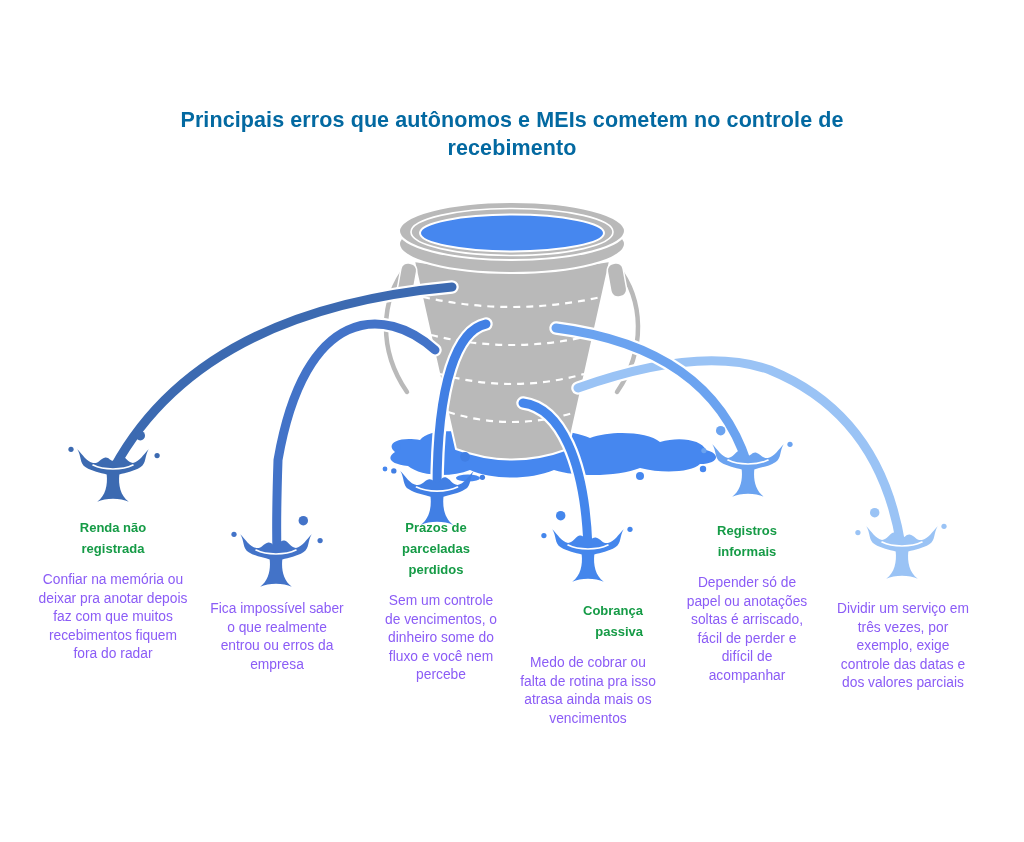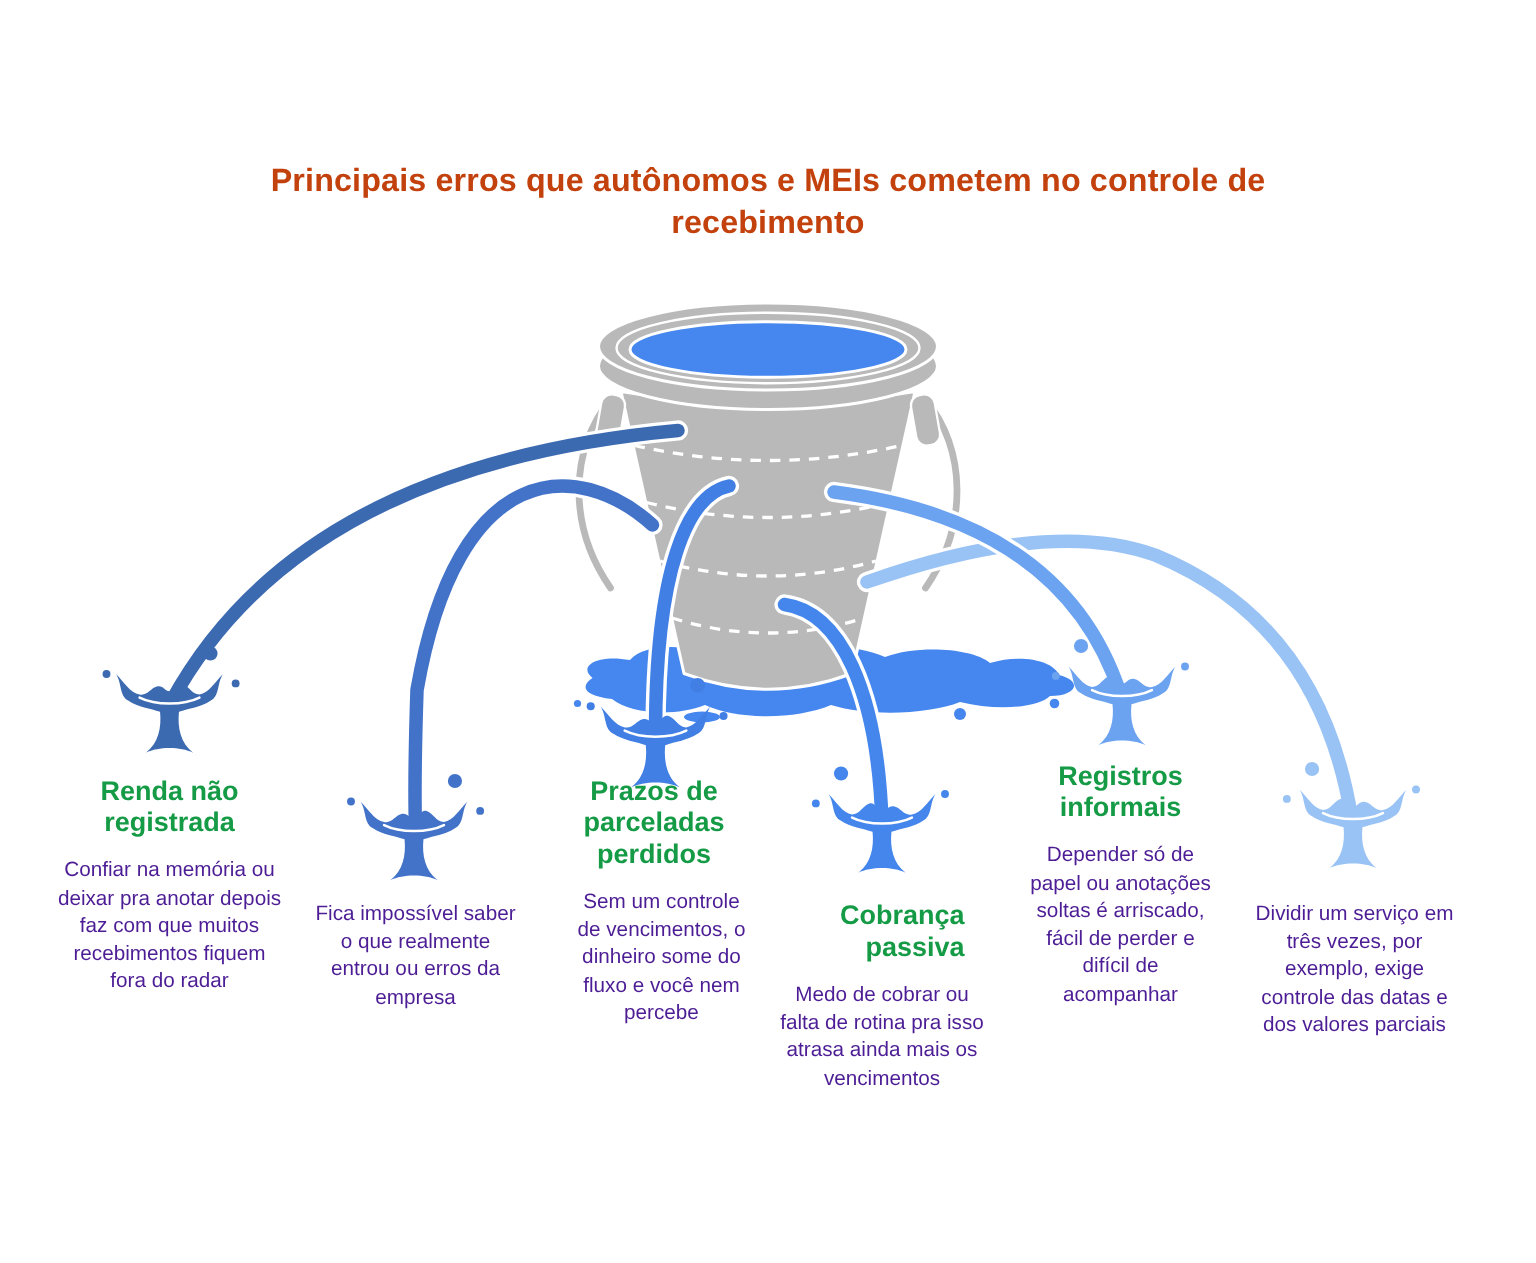--- a/index.html
+++ b/index.html
@@ -7,37 +7,37 @@
     width:1024px; height:842px;
     background:#ffffff;
     font-family:"Liberation Sans", sans-serif;
     overflow:hidden;
   }
   .canvas { position:relative; width:1024px; height:842px; background:#fff; }
   .title {
     position:absolute; top:92px; left:50%; transform:translateX(-50%);
     width:760px; text-align:center;
     font-size:21.5px; line-height:28px; font-weight:bold;
-    color:#c2410c; letter-spacing:0.1px;
+    color:#0369a1; letter-spacing:0.1px;
   }
   .art { position:absolute; top:0; left:0; width:1024px; height:842px; }
   .item { position:absolute; text-align:center; transform:translateX(-50%); width:190px; }
   .item .heading {
     font-weight:bold; color:#159B46;
-    font-size:18px; line-height:21px;
+    font-size:13px; line-height:21px;
     margin:0 auto 12px auto;
   }
   .item .body {
-    color:#4c1d95; font-size:13.8px; line-height:18.5px; margin:0 auto;
+    color:#8b5cf6; font-size:13.8px; line-height:18.5px; margin:0 auto;
   }
   #item-1 { left:113px; top:517px; }  #item-1 .heading{width:120px;} #item-1 .body{width:152px;}
   #item-2 { left:277px; top:600px; }  #item-2 .heading{width:112px;} #item-2 .body{width:134px;}
   #item-3 { left:436px; top:517px; }  #item-3 .heading{width:116px;} #item-3 .body{width:120px;margin-left:40px;}
   #item-4 { left:588px; top:600px; }  #item-4 .heading{width:110px;text-align:right;} #item-4 .body{width:136px;}
-  #item-5 { left:747px; top:507px; }  #item-5 .heading{width:110px;} #item-5 .body{width:127px;}
+  #item-5 { left:747px; top:520px; }  #item-5 .heading{width:110px;} #item-5 .body{width:127px;}
   #item-6 { left:903px; top:600px; }  #item-6 .heading{width:116px;} #item-6 .body{width:134px;}
 </style>
 </head>
 <body>
 
 <div class="canvas">
 
   <svg class="art" viewBox="0 0 1024 842" aria-hidden="true">
     <defs>
       <g id="splash-def">

